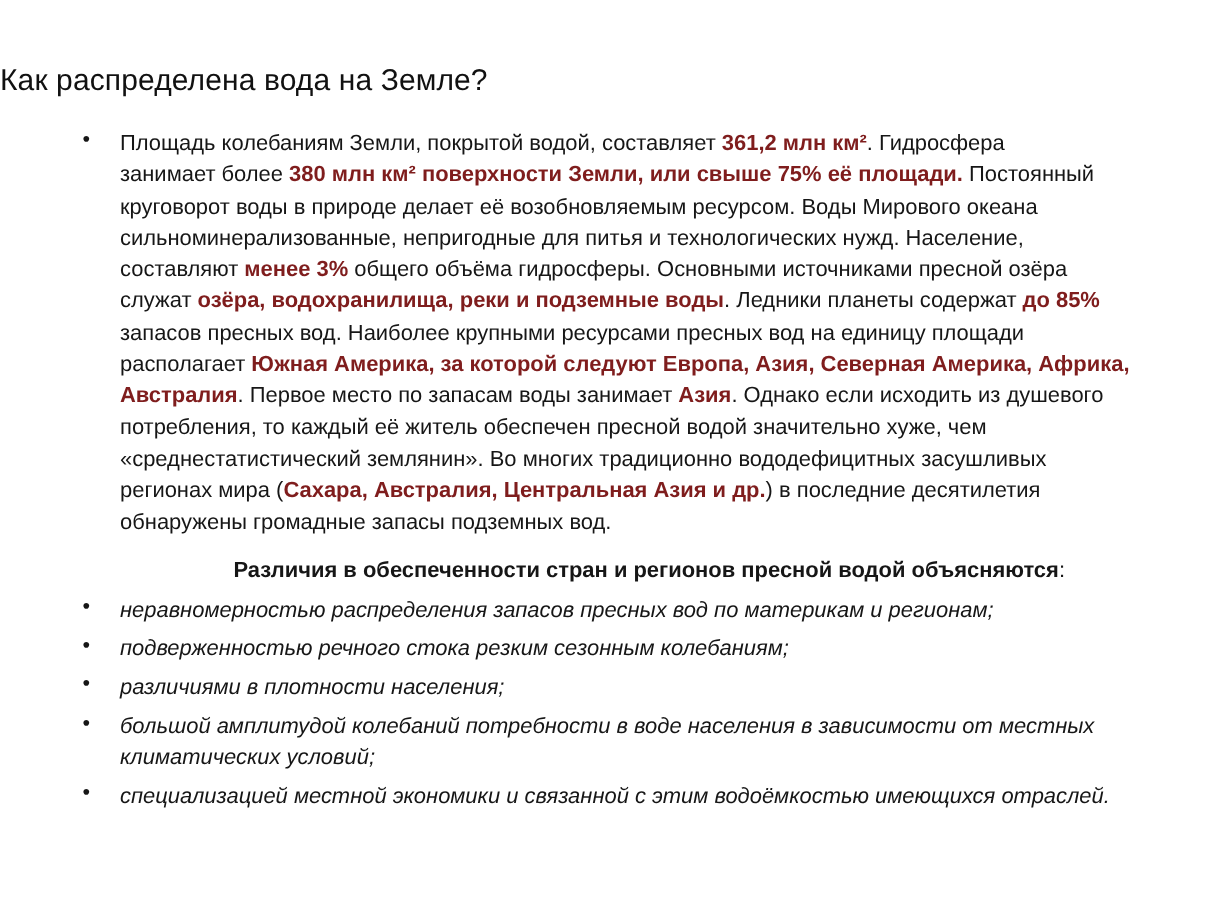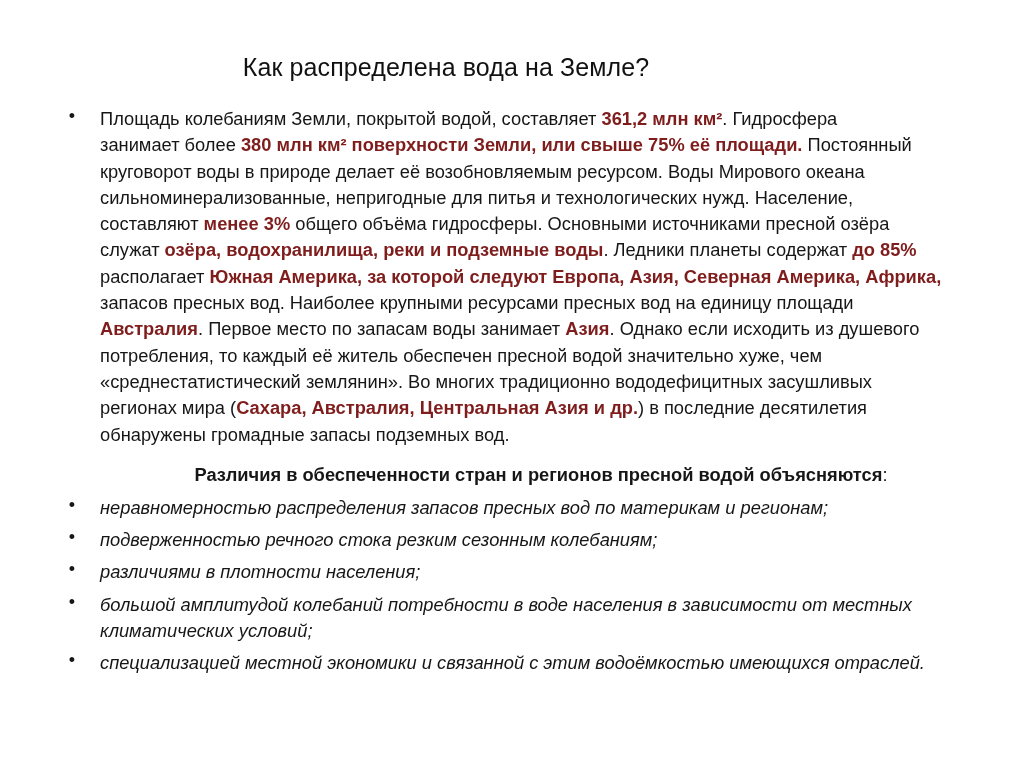--- a/index.html
+++ b/index.html
@@ -19,21 +19,21 @@
       position: absolute;
       left: 0; top: 0;
       width: 1024px; height: 767px;
       background: #ffffff;
     }
     .title {
       position: absolute;
       left: 0;
       top: 50px;
       width: 892px;
-      text-align: center;
+      text-align: left;
       font-size: 25px;
       line-height: 34px;
       color: #111111;
       letter-spacing: 0.1px;
     }
     .body {
       position: absolute;
       left: 62px;
       top: 106px;
       width: 930px;
@@ -86,22 +86,22 @@
   <div class="body">
     <div class="para">
       <span class="bullet">•</span>
       <div id="para-lines">
           <span class="line"><span class="run-normal">Площадь колебаниям Земли, покрытой водой, составляет </span><span class="run-red">361,2 млн км²</span><span class="run-normal">. Гидросфера</span></span>
           <span class="line"><span class="run-normal">занимает более </span><span class="run-red">380 млн км² поверхности Земли, или свыше 75% её площади.</span><span class="run-normal"> Постоянный</span></span>
           <span class="line"><span class="run-normal">круговорот воды в природе делает её </span><span class="run-bold">возобновляемым ресурсом</span><span class="run-normal">. Воды Мирового океана</span></span>
           <span class="line"><span class="run-normal">сильноминерализованные, непригодные для питья и технологических нужд. Население,</span></span>
           <span class="line"><span class="run-normal">составляют </span><span class="run-red">менее 3%</span><span class="run-normal"> общего объёма гидросферы. Основными источниками пресной озёра</span></span>
           <span class="line"><span class="run-normal">служат </span><span class="run-red">озёра, водохранилища, реки и подземные воды</span><span class="run-normal">. Ледники планеты содержат </span><span class="run-red">до 85%</span></span>
+          <span class="line"><span class="run-normal">запасов пресных вод. Наиболее крупными ресурсами пресных вод на единицу площади</span></span>
           <span class="line"><span class="run-normal">располагает </span><span class="run-red">Южная Америка, за которой следуют Европа, Азия, Северная Америка, Африка,</span></span>
-          <span class="line"><span class="run-normal">запасов пресных вод. Наиболее крупными ресурсами пресных вод на единицу площади</span></span>
           <span class="line"><span class="run-red">Австралия</span><span class="run-normal">. Первое место по запасам воды занимает </span><span class="run-red">Азия</span><span class="run-normal">. Однако если исходить из душевого</span></span>
           <span class="line"><span class="run-normal">потребления, то каждый её житель обеспечен пресной водой значительно </span><span class="run-bold">хуже</span><span class="run-normal">, чем</span></span>
           <span class="line"><span class="run-normal">«среднестатистический землянин». Во многих традиционно вододефицитных засушливых</span></span>
           <span class="line"><span class="run-normal">регионах мира (</span><span class="run-red">Сахара, Австралия, Центральная Азия и др.</span><span class="run-normal">) в последние десятилетия</span></span>
           <span class="line"><span class="run-normal">обнаружены громадные </span><span class="run-bold">запасы подземных вод</span><span class="run-normal">.</span></span>
         </div>
     </div>
 
     <div class="subheading">
       <span>Различия в обеспеченности стран и регионов пресной водой объясняются</span><span style="font-weight:normal">:</span>

